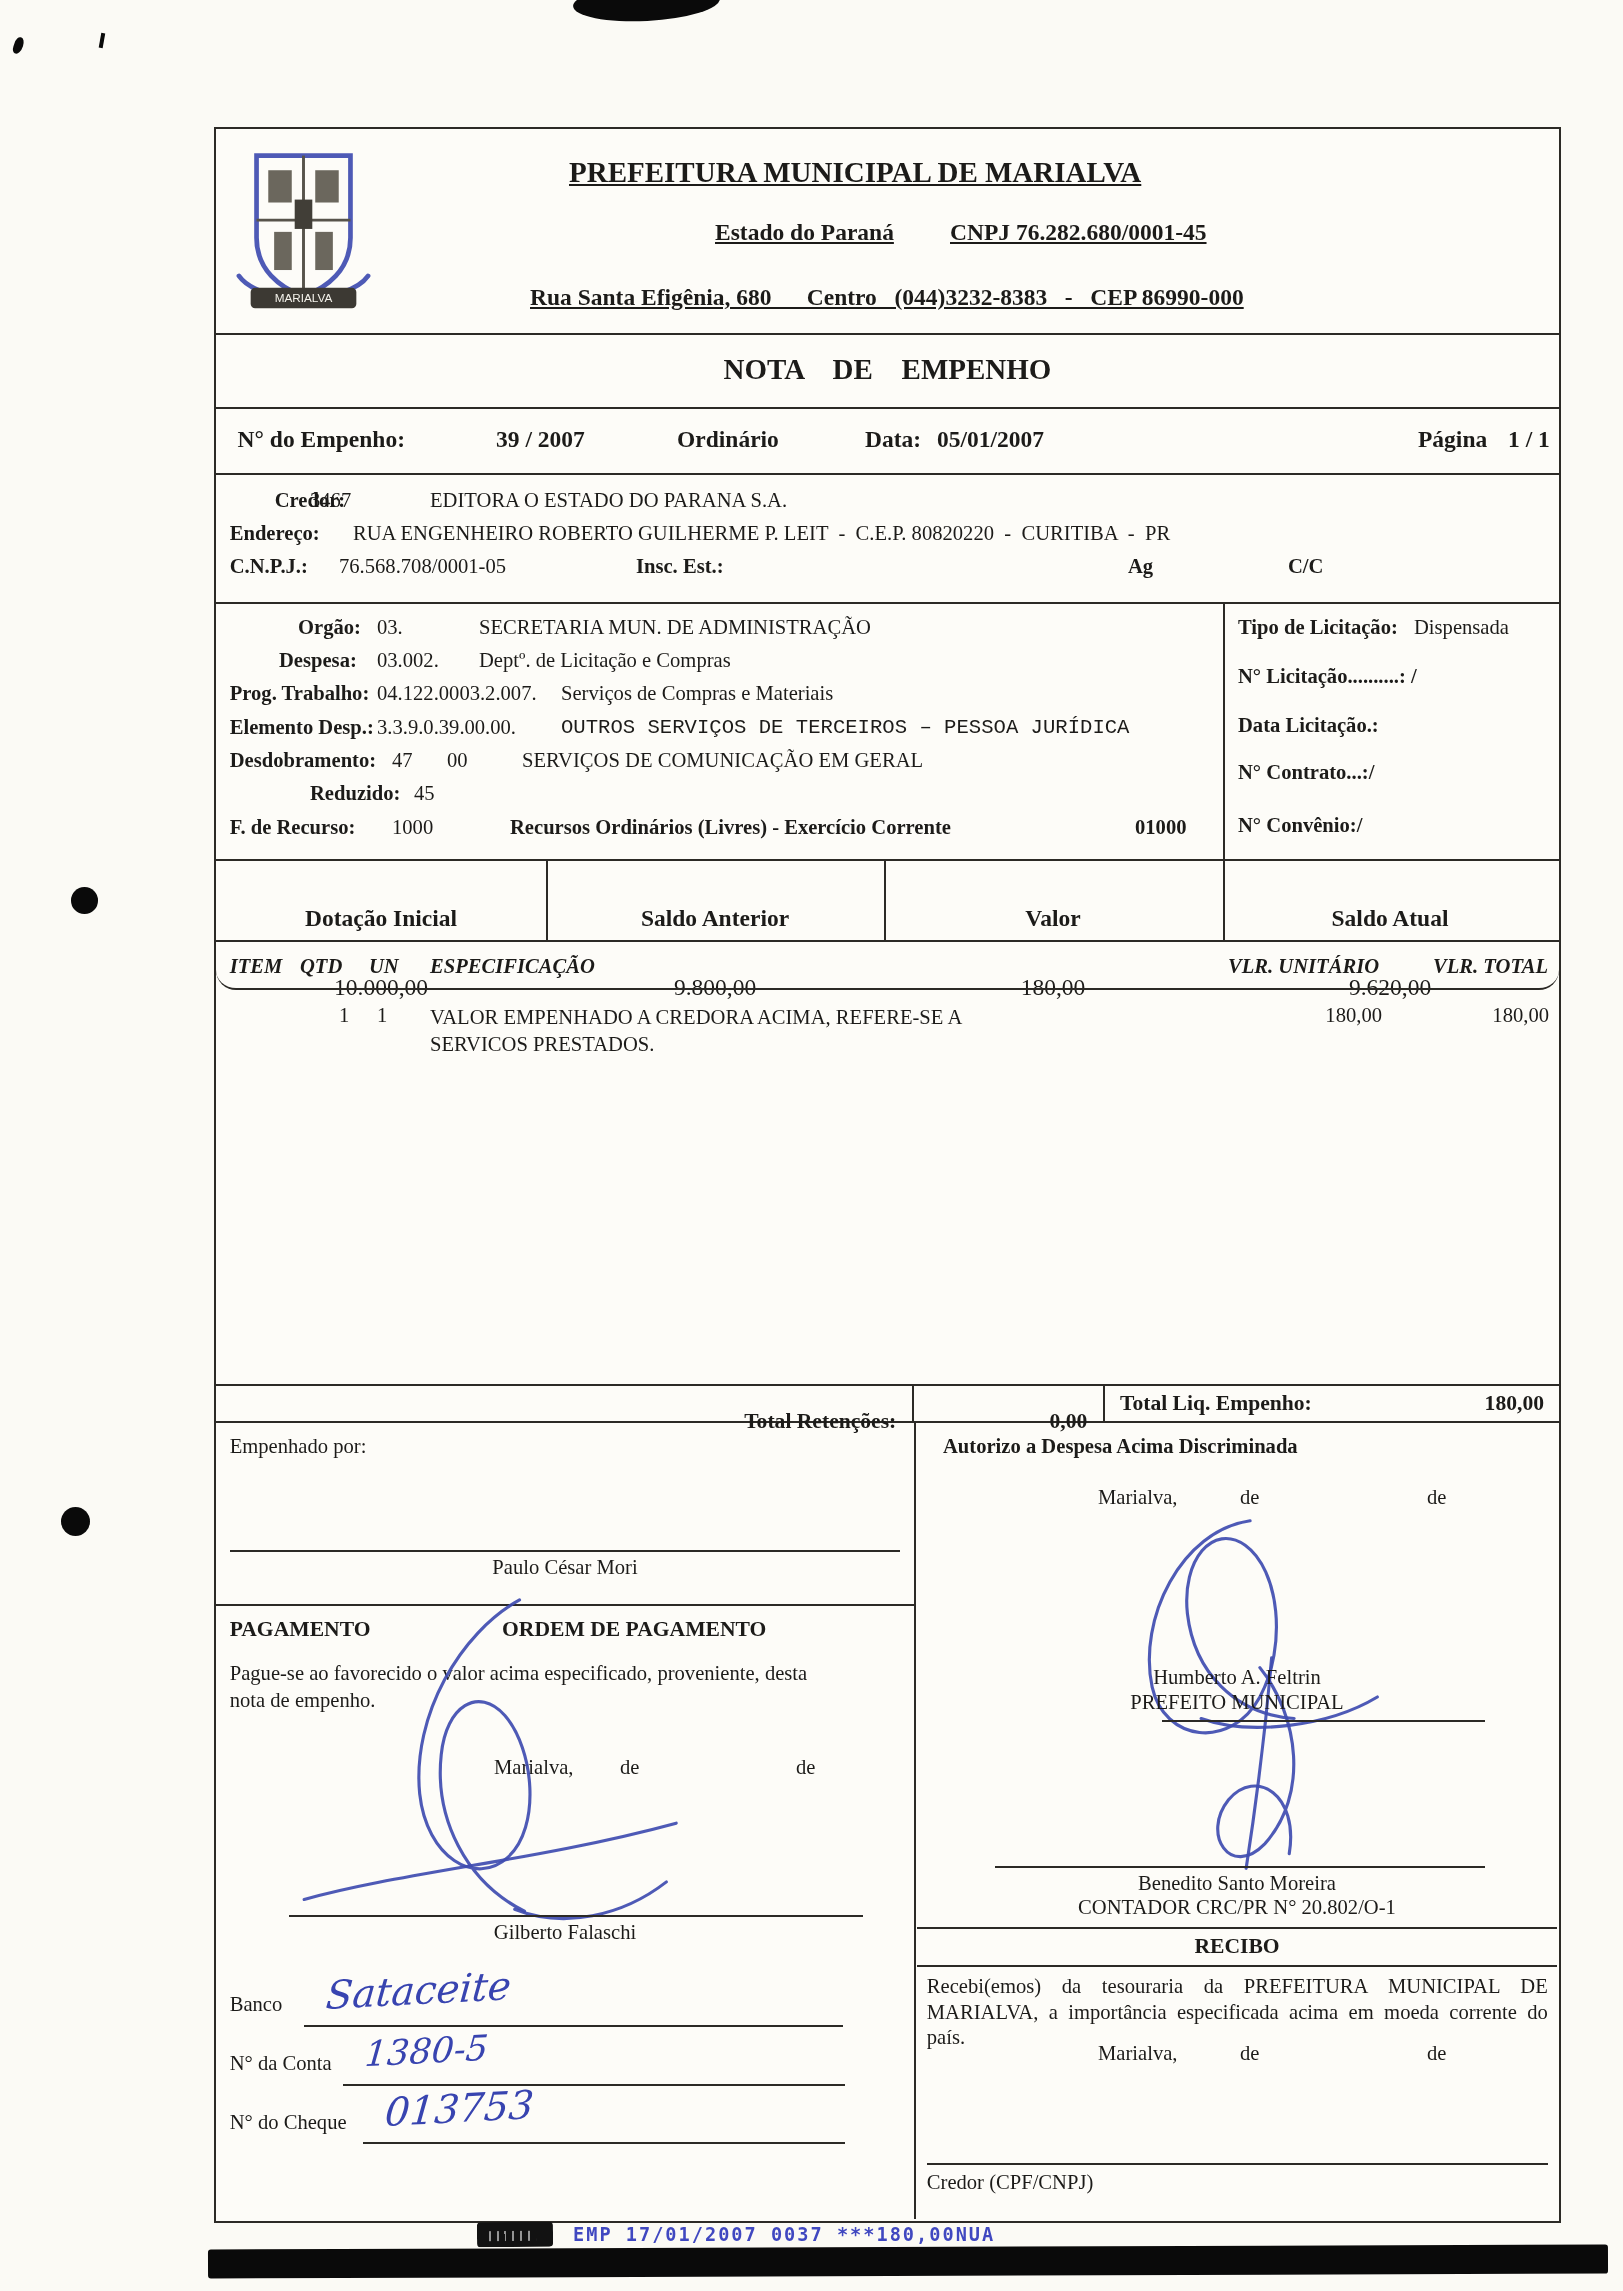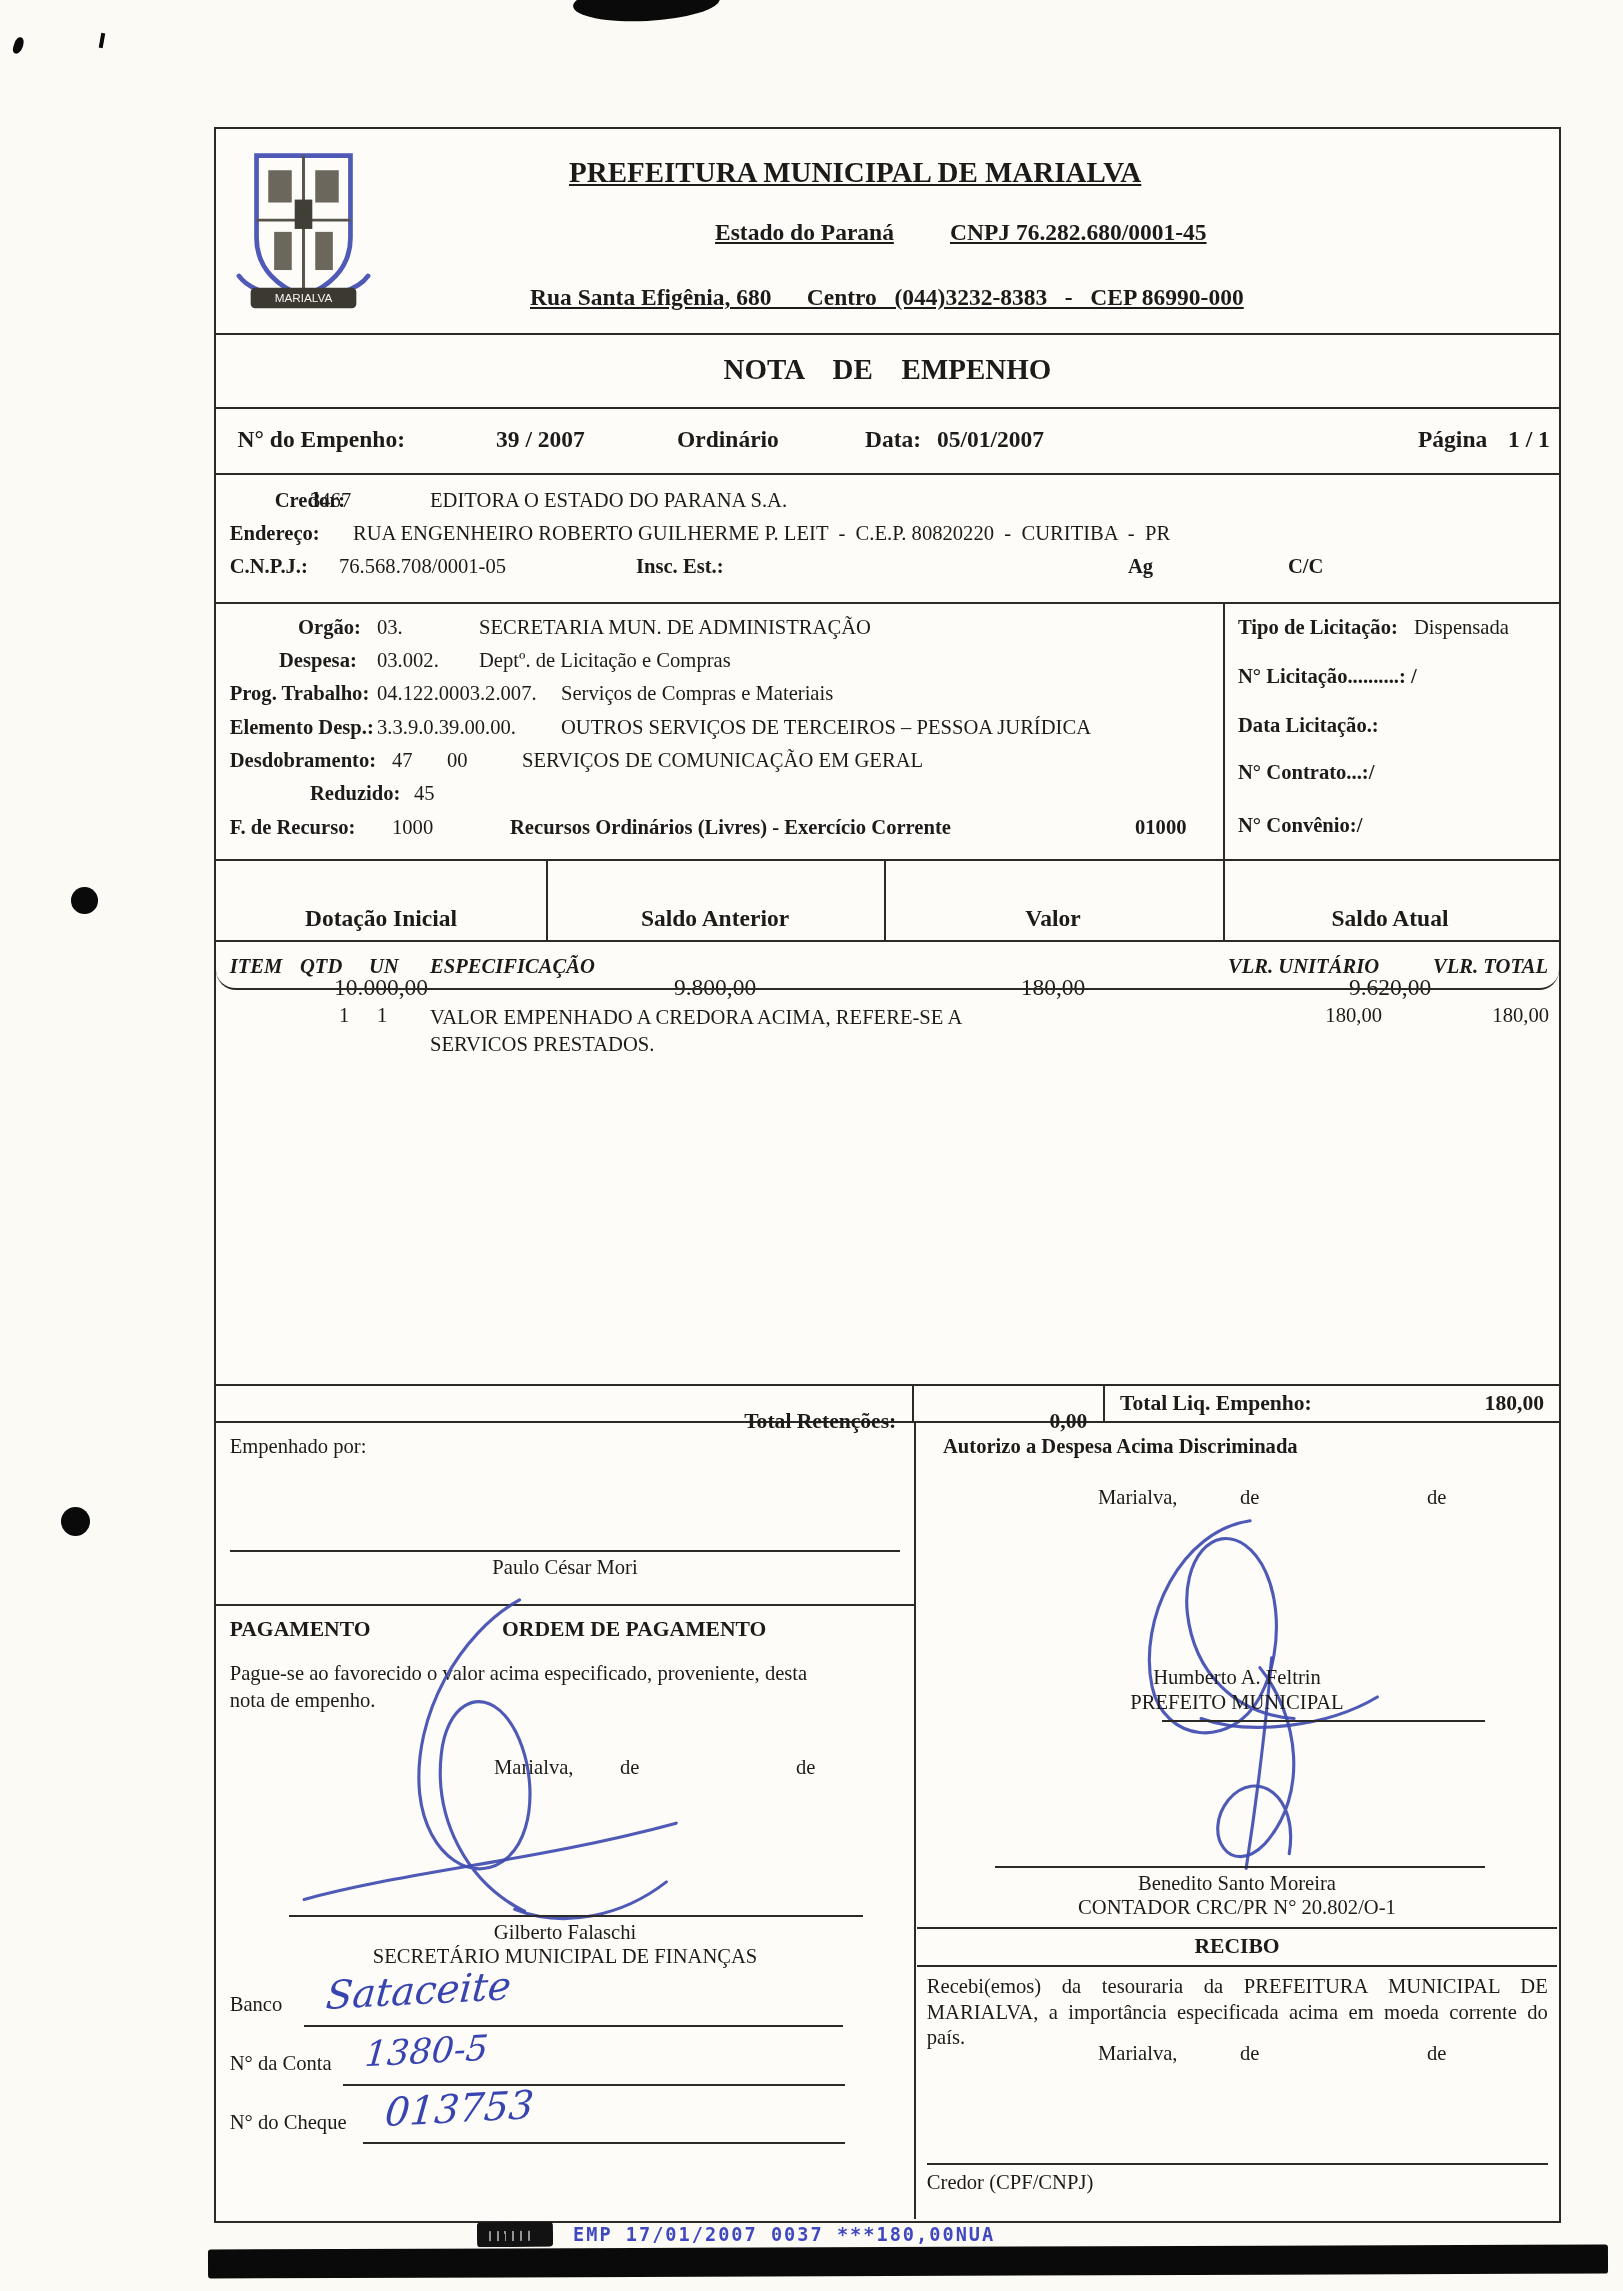--- a/index.html
+++ b/index.html
@@ -101,21 +101,21 @@
       <span class="t b f21" style="left:63px;  top:45px;">Despesa:</span>
       <span class="t f21" style="left:161px; top:45px;">03.002.</span>
       <span class="t f21" style="left:263px; top:45px;">Deptº. de Licitação e Compras</span>
 
       <span class="t b f21" style="left:13.7px;  top:78px;">Prog. Trabalho:</span>
       <span class="t f21" style="left:161px; top:78px;">04.122.0003.2.007.</span>
       <span class="t f21" style="left:345px; top:78px;">Serviços de Compras e Materiais</span>
 
       <span class="t b f21" style="left:13.7px;  top:112px;">Elemento Desp.:</span>
       <span class="t f21" style="left:161px; top:112px;">3.3.9.0.39.00.00.</span>
-      <span class="t f21" style="left:345px; top:112px;">OUTROS SERVIÇOS DE TERCEIROS – PESSOA JURÍDICA</span>
+      <span class="t f21" style="left:345px; top:112px;font-family:Liberation Mono, monospace;">OUTROS SERVIÇOS DE TERCEIROS – PESSOA JURÍDICA</span>
 
       <span class="t b f21" style="left:13.7px;  top:145px;text-align:center;">Desdobramento:</span>
       <span class="t f21" style="left:176px; top:145px;">47</span>
       <span class="t f21" style="left:231px; top:145px;">00</span>
       <span class="t f21" style="left:306px; top:145px;">SERVIÇOS DE COMUNICAÇÃO EM GERAL</span>
 
       <span class="t b f21" style="left:94px;  top:178px;">Reduzido:</span>
       <span class="t f21" style="left:198px; top:178px;">45</span>
 
       <span class="t b f21" style="left:13.7px;  top:212px;">F. de Recurso:</span>
@@ -202,21 +202,20 @@
         <span class="t f21" style="left:580px; top:333px;">de</span>
 
         <svg class="sig-svg" style="left:49px; top:165px;" width="421" height="343" viewBox="0 0 430 350">
           <path d="M 260 12 C 200 45 150 130 158 210 C 165 275 215 305 248 275 C 282 244 275 165 245 130 C 218 100 185 120 180 170 C 173 235 205 300 265 330"></path>
           <path d="M 40 318 C 140 290 280 278 420 240"></path>
           <path d="M 255 328 C 305 348 365 335 410 300"></path>
         </svg>
 
         <div class="rule" style="left:73px; top:492px; width:574px;"></div>
         <div class="t c f21" style="left:0; top:498px; width:698px;">Gilberto Falaschi</div>
-        <div class="t c f21" style="left:0; top:522px; width:698px;">SECRETÁRIO MUNICIPAL DE FINANÇAS</div>
 
         <span class="t f21" style="left:13.7px; top:570px;">Banco</span>
         <div class="rule" style="left:88px; top:602px; width:539px;"></div>
         <span class="hand" style="left:110px; top:545px; font-size:39px;">Sataceite</span>
 
         <span class="t f21" style="left:13.7px; top:629px;">N° da Conta</span>
         <div class="rule" style="left:127px; top:661px; width:502px;"></div>
         <span class="hand" style="left:149px; top:608px; font-size:35px;">1380-5</span>
 
         <span class="t f21" style="left:13.7px; top:688px;">N° do Cheque</span>

